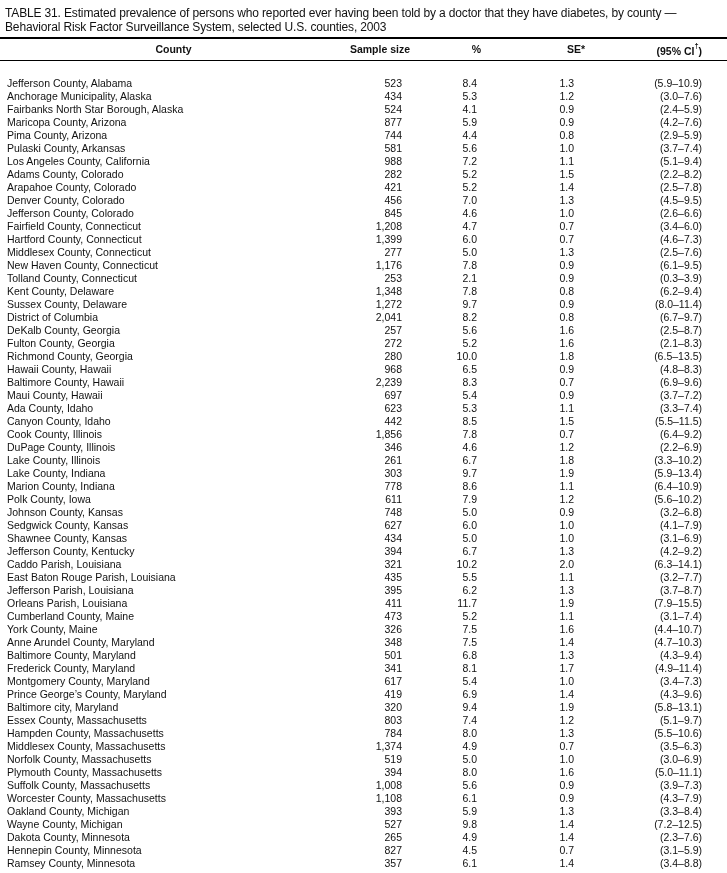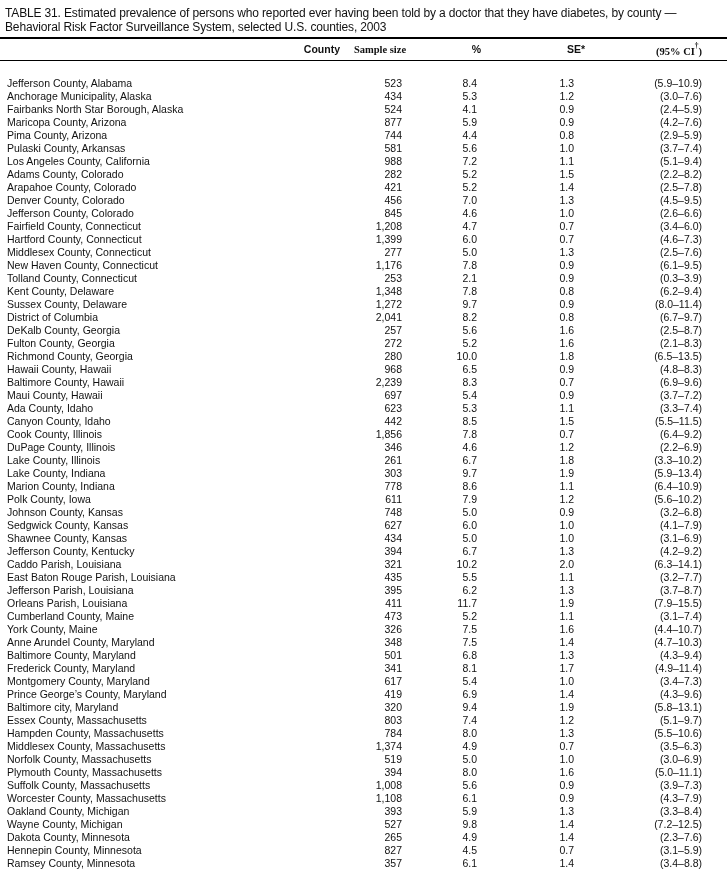--- a/index.html
+++ b/index.html
@@ -42,25 +42,25 @@
 
   thead th {
     border-top: 2px solid #000000;
     border-bottom: 1px solid #000000;
     font-weight: bold;
     font-size: 10.5px;
     line-height: 13px;
     padding: 2px 0 2px 0;
     white-space: nowrap;
   }
-  thead th.h-county { text-align: right; padding-left: 7px; margin-top: 36px; }
-  thead th.h-n      { text-align: center; font-family: Liberation Serif, serif; }
+  thead th.h-county { text-align: center; padding-left: 7px; margin-top: 36px; }
+  thead th.h-n      { text-align: center; }
   thead th.h-pct    { text-align: right; }
   thead th.h-se     { text-align: right; }
-  thead th.h-ci     { text-align: right; padding-right: 25px; font-family: Liberation Serif, serif; }
+  thead th.h-ci     { text-align: right; padding-right: 25px; }
   thead th sup {
     font-size: 70%;
     position: relative;
     top: -2px;
   }
 
   tbody td {
     font-size: 10.5px;
     line-height: 13px;
     height: 13px;

